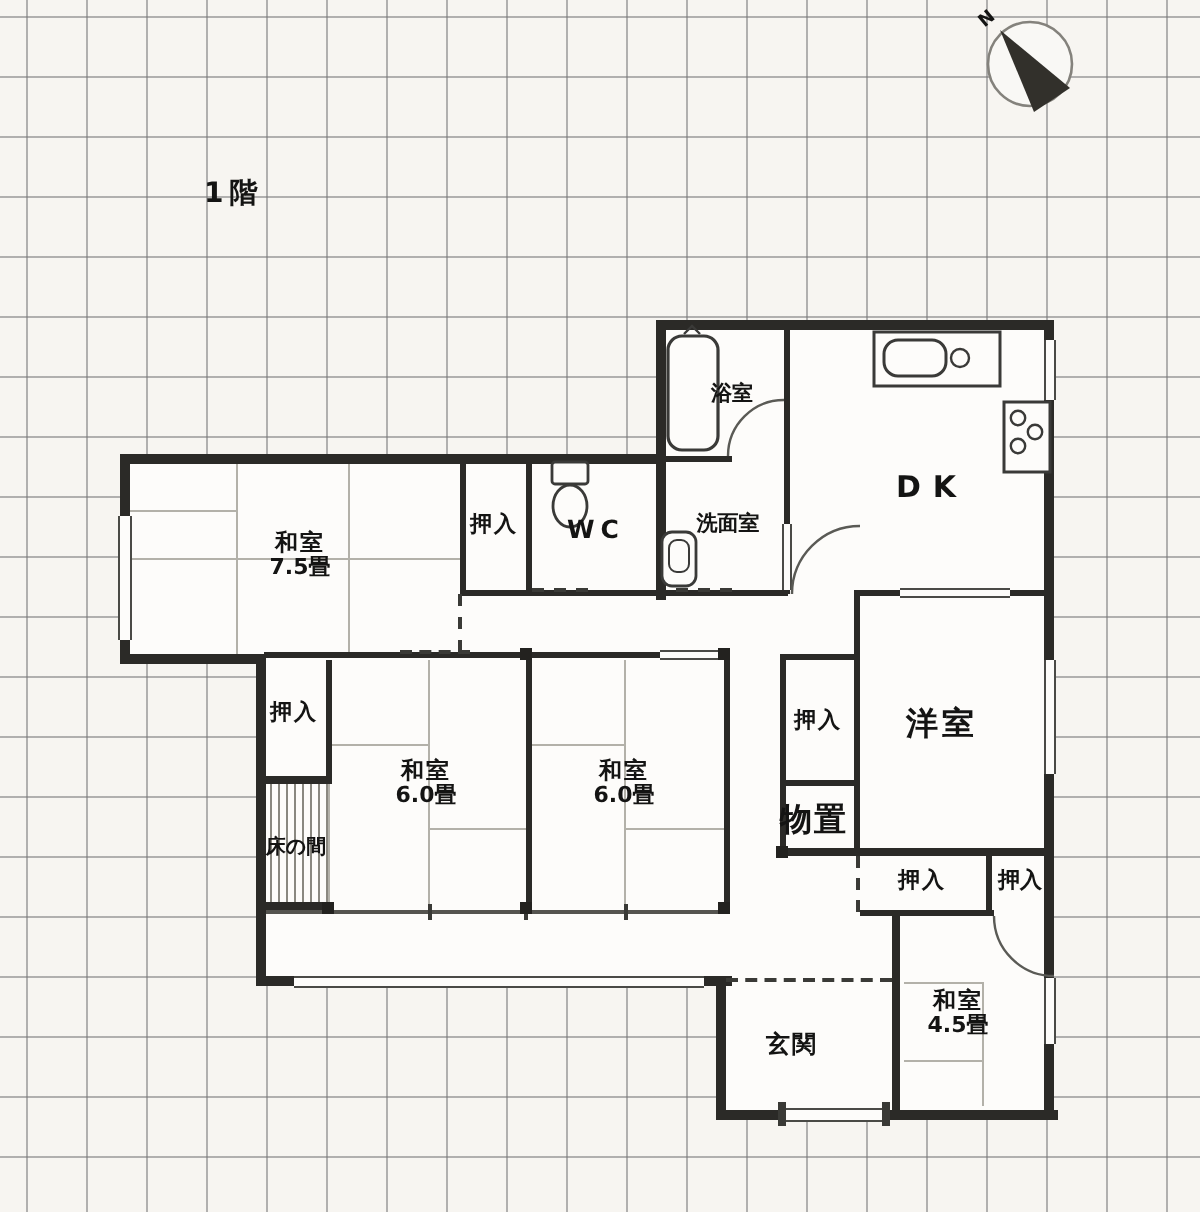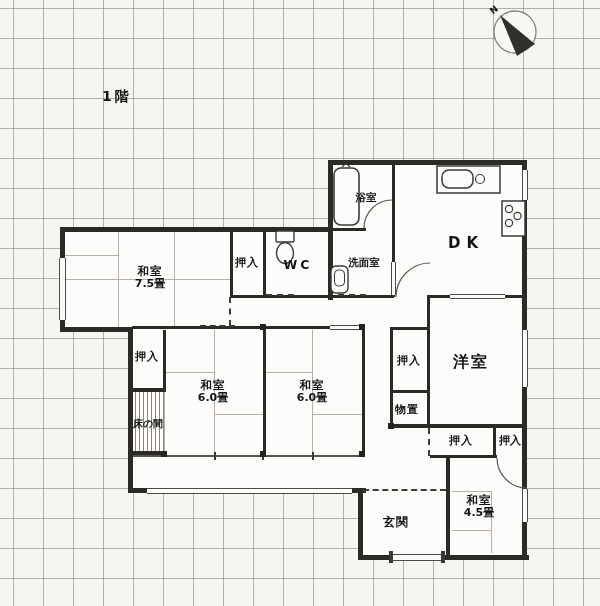--- a/index.html
+++ b/index.html
@@ -195,21 +195,21 @@
   <div class="lbl" style="left:213px;top:392px;">
     <span>和室</span>
     <span class="l2">6.0畳</span>
   </div>
   <div class="lbl" style="left:312px;top:392px;">
     <span>和室</span>
     <span class="l2">6.0畳</span>
   </div>
   <div class="lbl" style="left:409px;top:361px;font-size:11px;">押入</div>
   <div class="lbl" style="left:471px;top:362px;font-size:16px;letter-spacing:2px;">洋室</div>
-  <div class="lbl" style="left:407px;top:410px;font-size:11px;">物置</div>
+  <div class="lbl" style="left:407px;top:410px;font-size:16px;">物置</div>
   <div class="lbl" style="left:461px;top:441px;font-size:11px;">押入</div>
   <div class="lbl" style="left:510px;top:441px;font-size:11px;letter-spacing:0;">押入</div>
   <div class="lbl" style="left:479px;top:507px;">
     <span>和室</span>
     <span class="l2">4.5畳</span>
   </div>
   <div class="lbl" style="left:396px;top:523px;font-size:12px;">玄関</div>
 
 </div>
 

